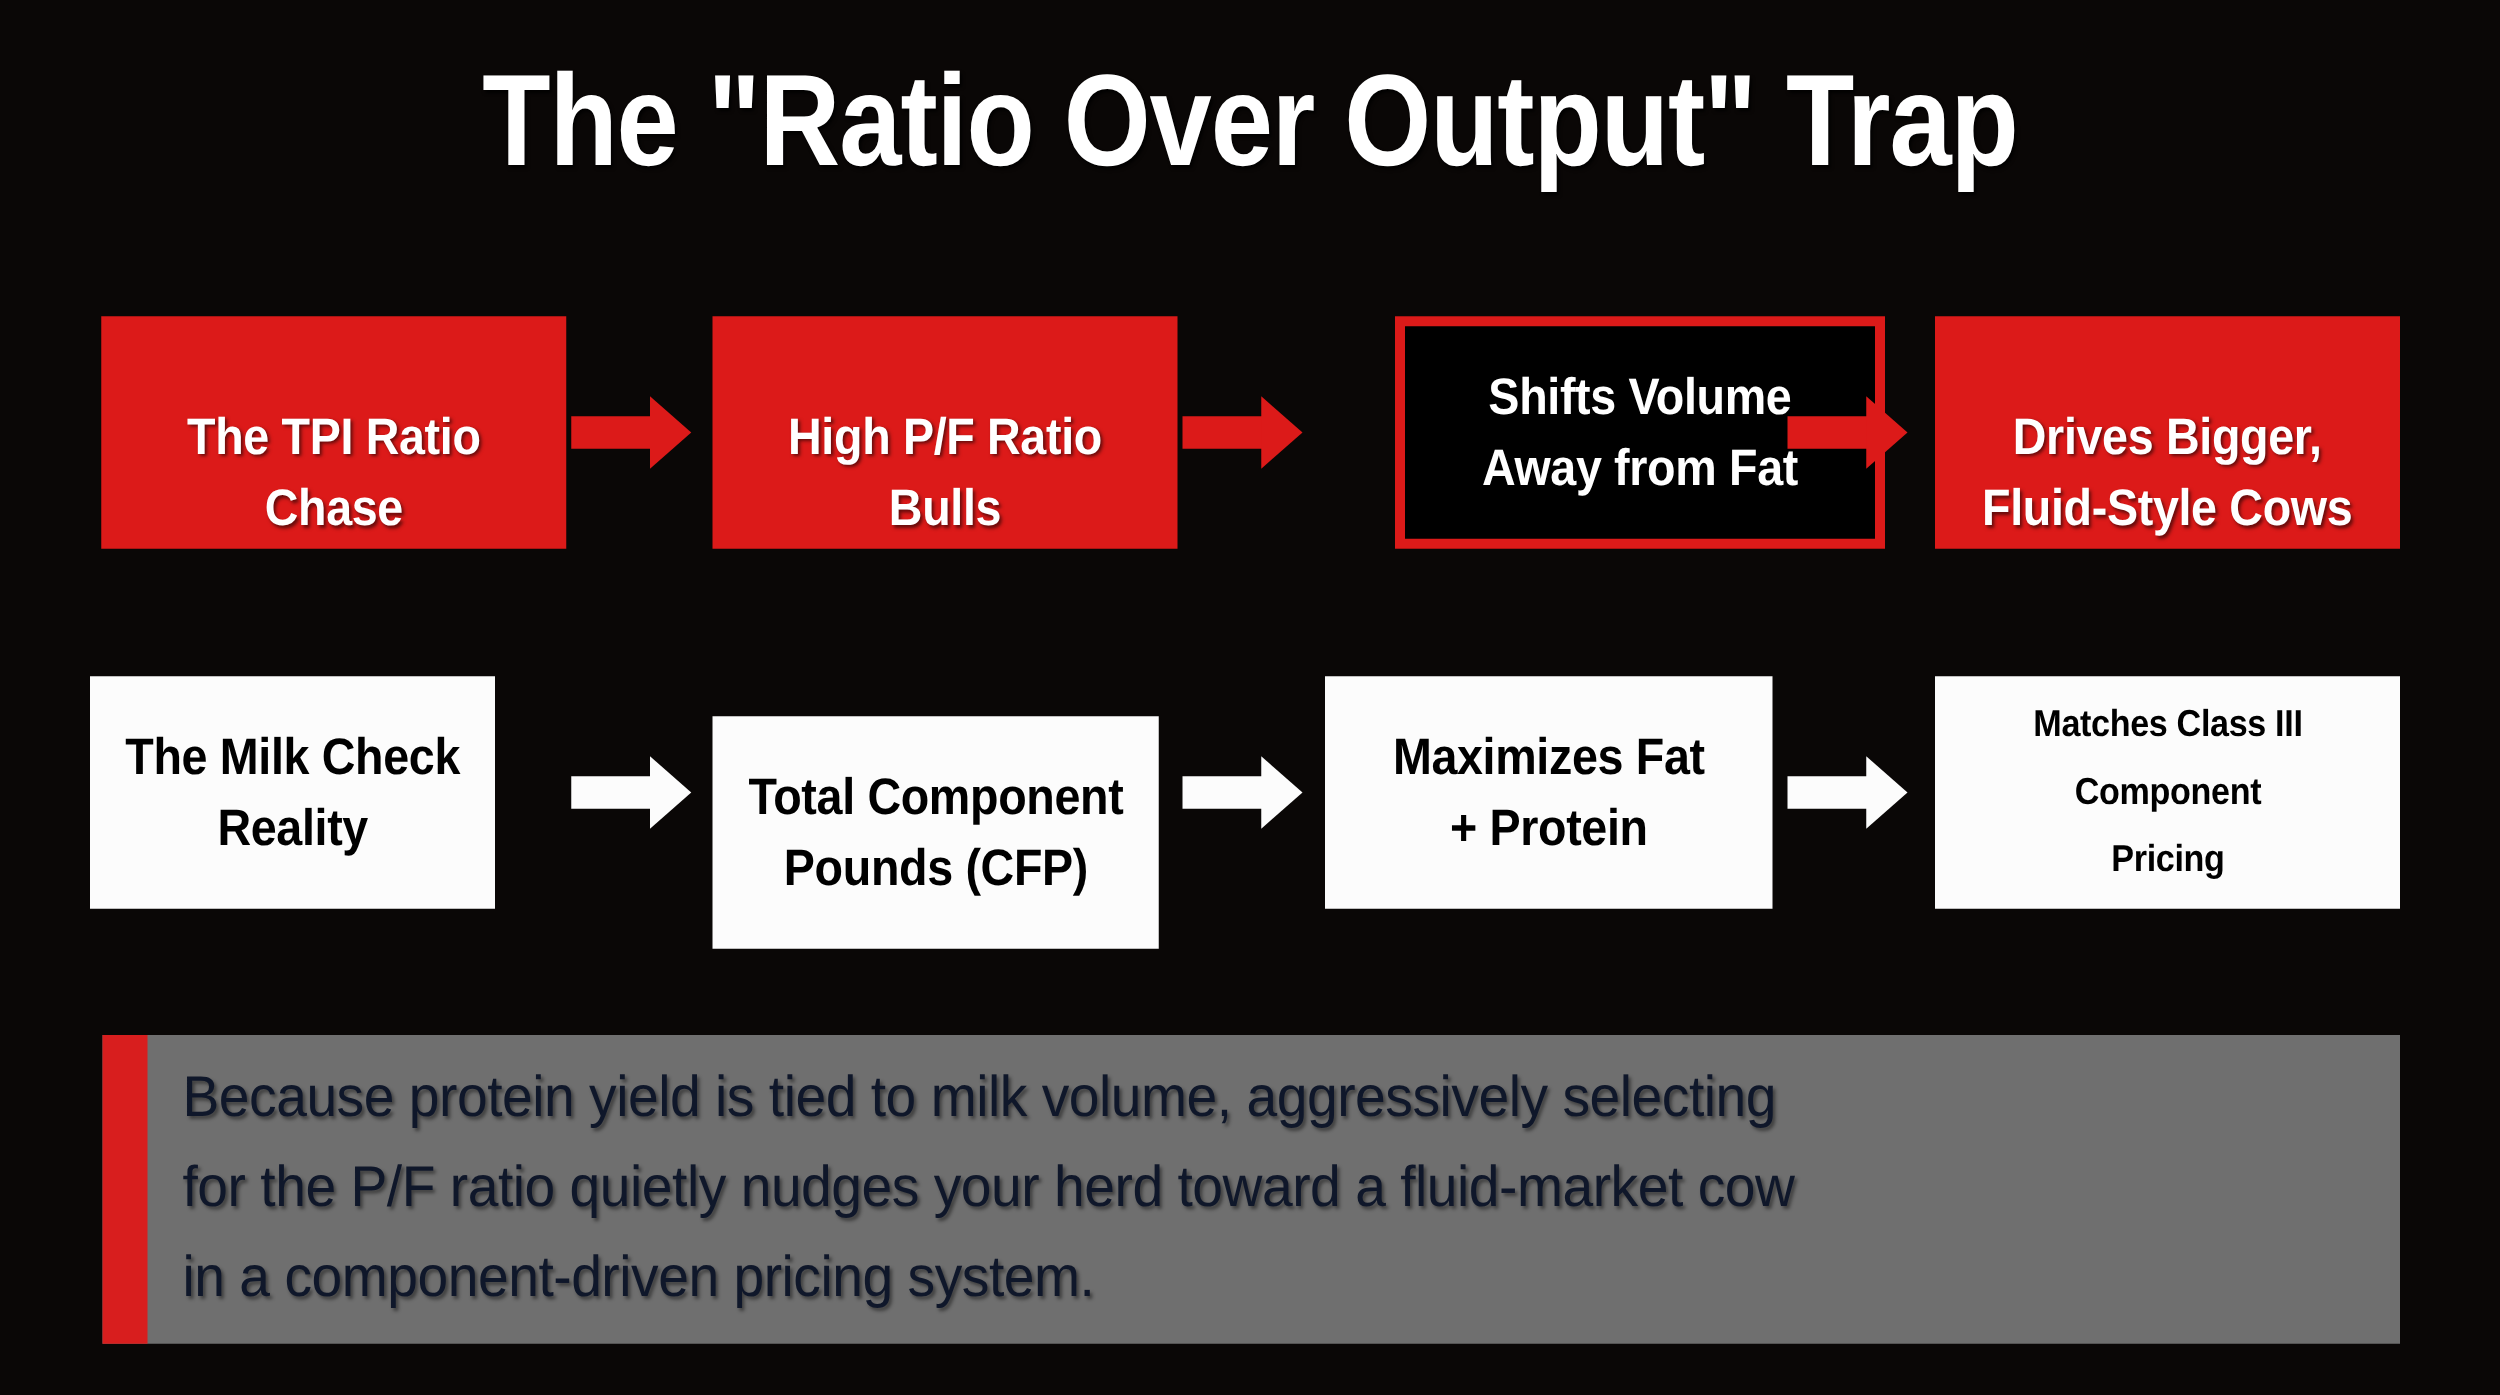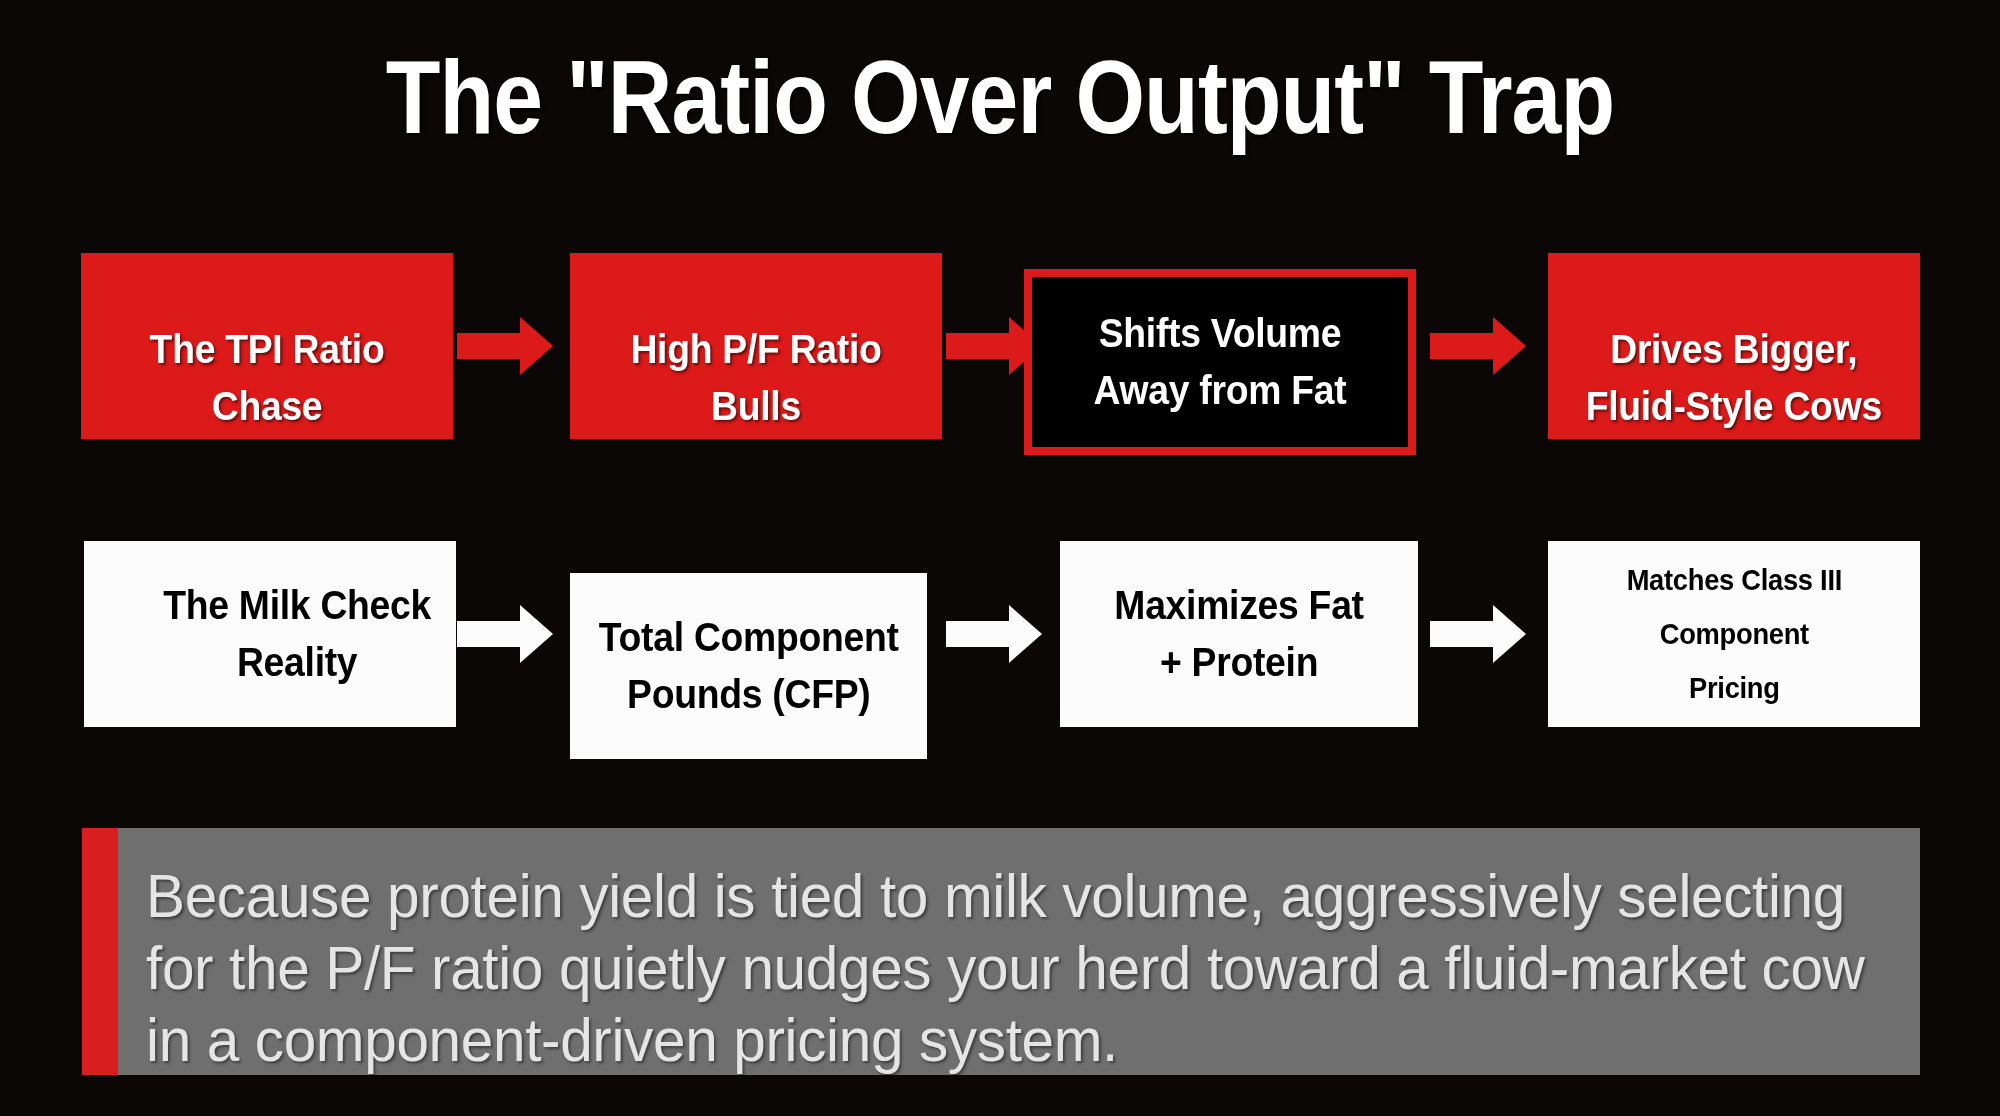--- a/index.html
+++ b/index.html
@@ -123,26 +123,26 @@
     display: flex;
     align-items: stretch;
   }
   #caption-bar {
     width: 36px;
     flex: 0 0 36px;
     background: #D81E1E;
   }
   #caption-text {
     flex: 1 1 auto;
-    color: #e5e5e5;
+    color: #0f172a;
     font-family: "Liberation Sans", sans-serif;
     font-weight: normal;
-    font-size: 61px;
+    font-size: 46px;
     line-height: 72px;
-    padding: 32px 28px 0 28px;
+    padding: 13px 28px 0 28px;
     box-sizing: border-box;
     letter-spacing: -0.4px;
     text-shadow: 2px 2px 3px rgba(0,0,0,0.45);
   }
   #caption-text .line {
     display: block;
     transform: scaleX(0.96);
     transform-origin: left center;
     white-space: nowrap;
   }
@@ -169,39 +169,39 @@
     <div class="node red" style="left:570px; width:372px;">
       <span class="label">High P/F Ratio
 Bulls</span>
     </div>
 
     <div class="arrow red" style="left:946px; width:96px;">
       <div class="shaft"></div>
       <div class="head"></div>
     </div>
 
-    <div class="node outlined" style="left:1024px; width:392px;margin-top:16px;">
+    <div class="node outlined" style="left:1116px; width:392px;">
       <span class="label">Shifts Volume
 Away from Fat</span>
     </div>
 
     <div class="arrow red" style="left:1430px; width:96px;">
       <div class="shaft"></div>
       <div class="head"></div>
     </div>
 
     <div class="node red" style="left:1548px; width:372px;">
       <span class="label">Drives Bigger,
 Fluid-Style Cows</span>
     </div>
   </div>
 
   <div class="row" id="row-bottom">
 
-    <div class="node white" style="left:84px; width:372px;justify-content:flex-end;">
+    <div class="node white" style="left:72px; width:324px;">
       <span class="label">The Milk Check
 Reality</span>
     </div>
 
     <div class="arrow white" style="left:457px; width:96px;">
       <div class="shaft"></div>
       <div class="head"></div>
     </div>
 
     <div class="node white" style="left:570px; width:357px;margin-top:32px;">

